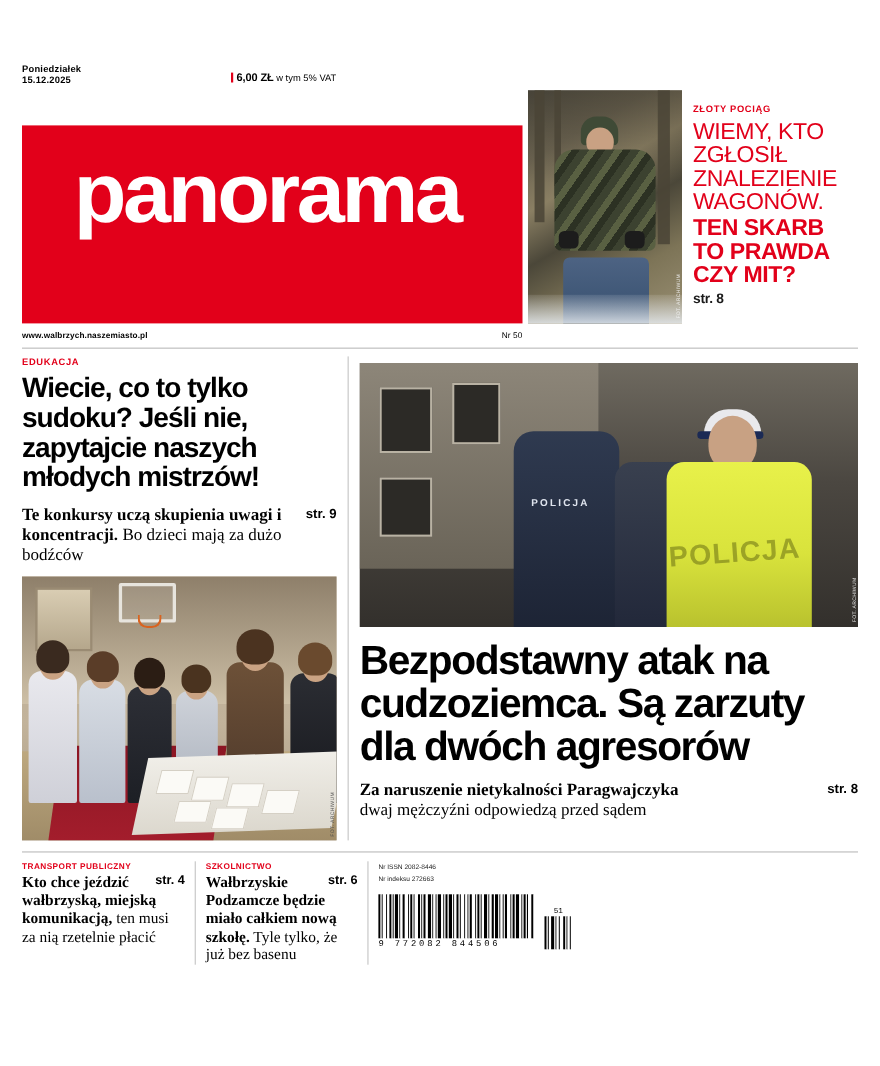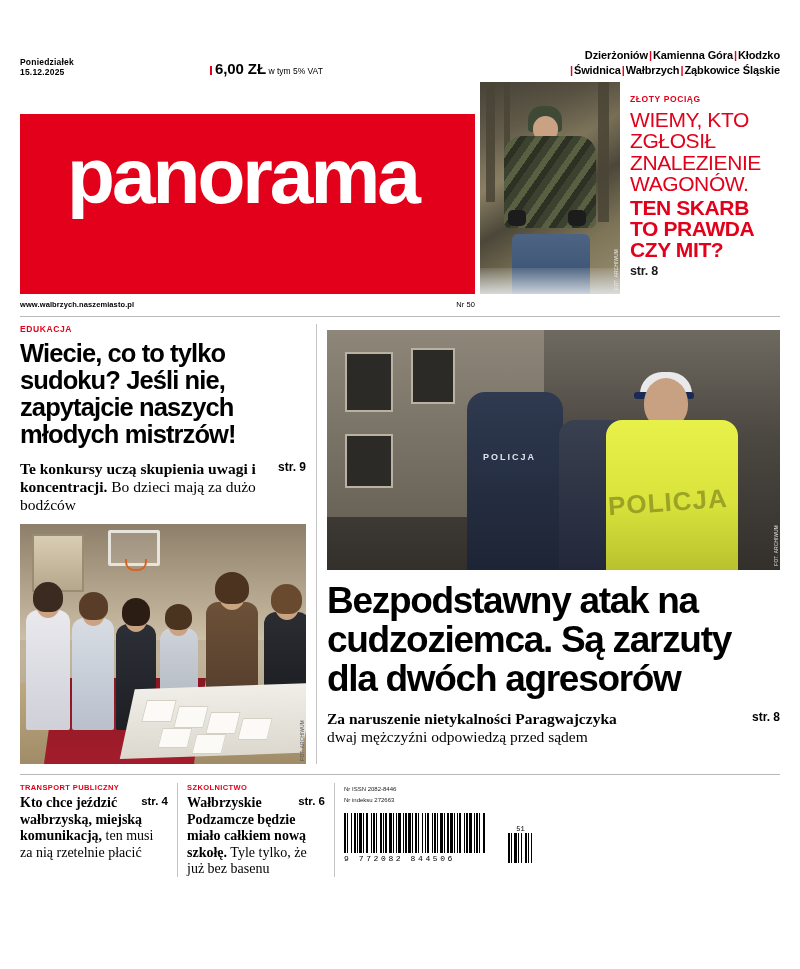--- a/index.html
+++ b/index.html
@@ -45,21 +45,21 @@
     flex: 1;
   }
   .price-bar {
     display: inline-block;
     width: 2px;
     height: 9px;
     background: #e2001a;
     vertical-align: -1px;
     margin-right: 3px;
   }
-  .price-strong { font-weight: bold; font-size: 15px; letter-spacing: -0.1px;}
+  .price-strong { font-weight: bold; font-size: 10px; letter-spacing: -0.1px;}
   .price-rest { font-weight: normal; font-size: 8.5px; }
 
   .cities {
     text-align: right;
     font-size: 11px;
     font-weight: bold;
     line-height: 1.35;
     letter-spacing: -0.1px;
     white-space: nowrap;
   }
@@ -474,48 +474,40 @@
     align-items: stretch;
   }
   .barcode i { display: block; height: 100%; }
   .barcode-digits {
     font-family: "Liberation Mono", monospace;
     font-size: 8px;
     letter-spacing: 2.6px;
     margin-top: 1px;
   }
   .barcode-addon {
-    margin-left: 22px;
+    margin-left: 9px;
     text-align: center;
   }
   .addon-num { font-size: 7px; font-family: "Liberation Mono", monospace; }
   .addon-bars { height: 30px; display: flex; align-items: stretch; }
   .addon-bars i { display: block; height: 100%; }
 </style>
 </head>
 <body>
 
 <div class="page">
 
   <div class="topbar">
     <div class="date-block">
       <div>Poniedziałek</div>
       <div>15.12.2025</div>
     </div>
     <div class="price-block">
       <span class="price-bar"></span><span class="price-strong">6,00 ZŁ</span>
       <span class="price-rest">w tym 5% VAT</span>
-    </div>
-    <div class="cities">
-      <div>
-        <span>Dzierżoniów</span><span class="sep">|</span><span>Kamienna Góra</span><span class="sep">|</span><span>Kłodzko</span>
-      </div>
-      <div>
-        <span class="sep">|</span><span>Świdnica</span><span class="sep">|</span><span>Wałbrzych</span><span class="sep">|</span><span>Ząbkowice Śląskie</span>
-      </div>
     </div>
   </div>
 
   <div class="masthead-row">
 
     <div class="logo-box">
       <div class="logo-panorama">panorama</div>
     </div>
 
     <div class="teaser-box">

